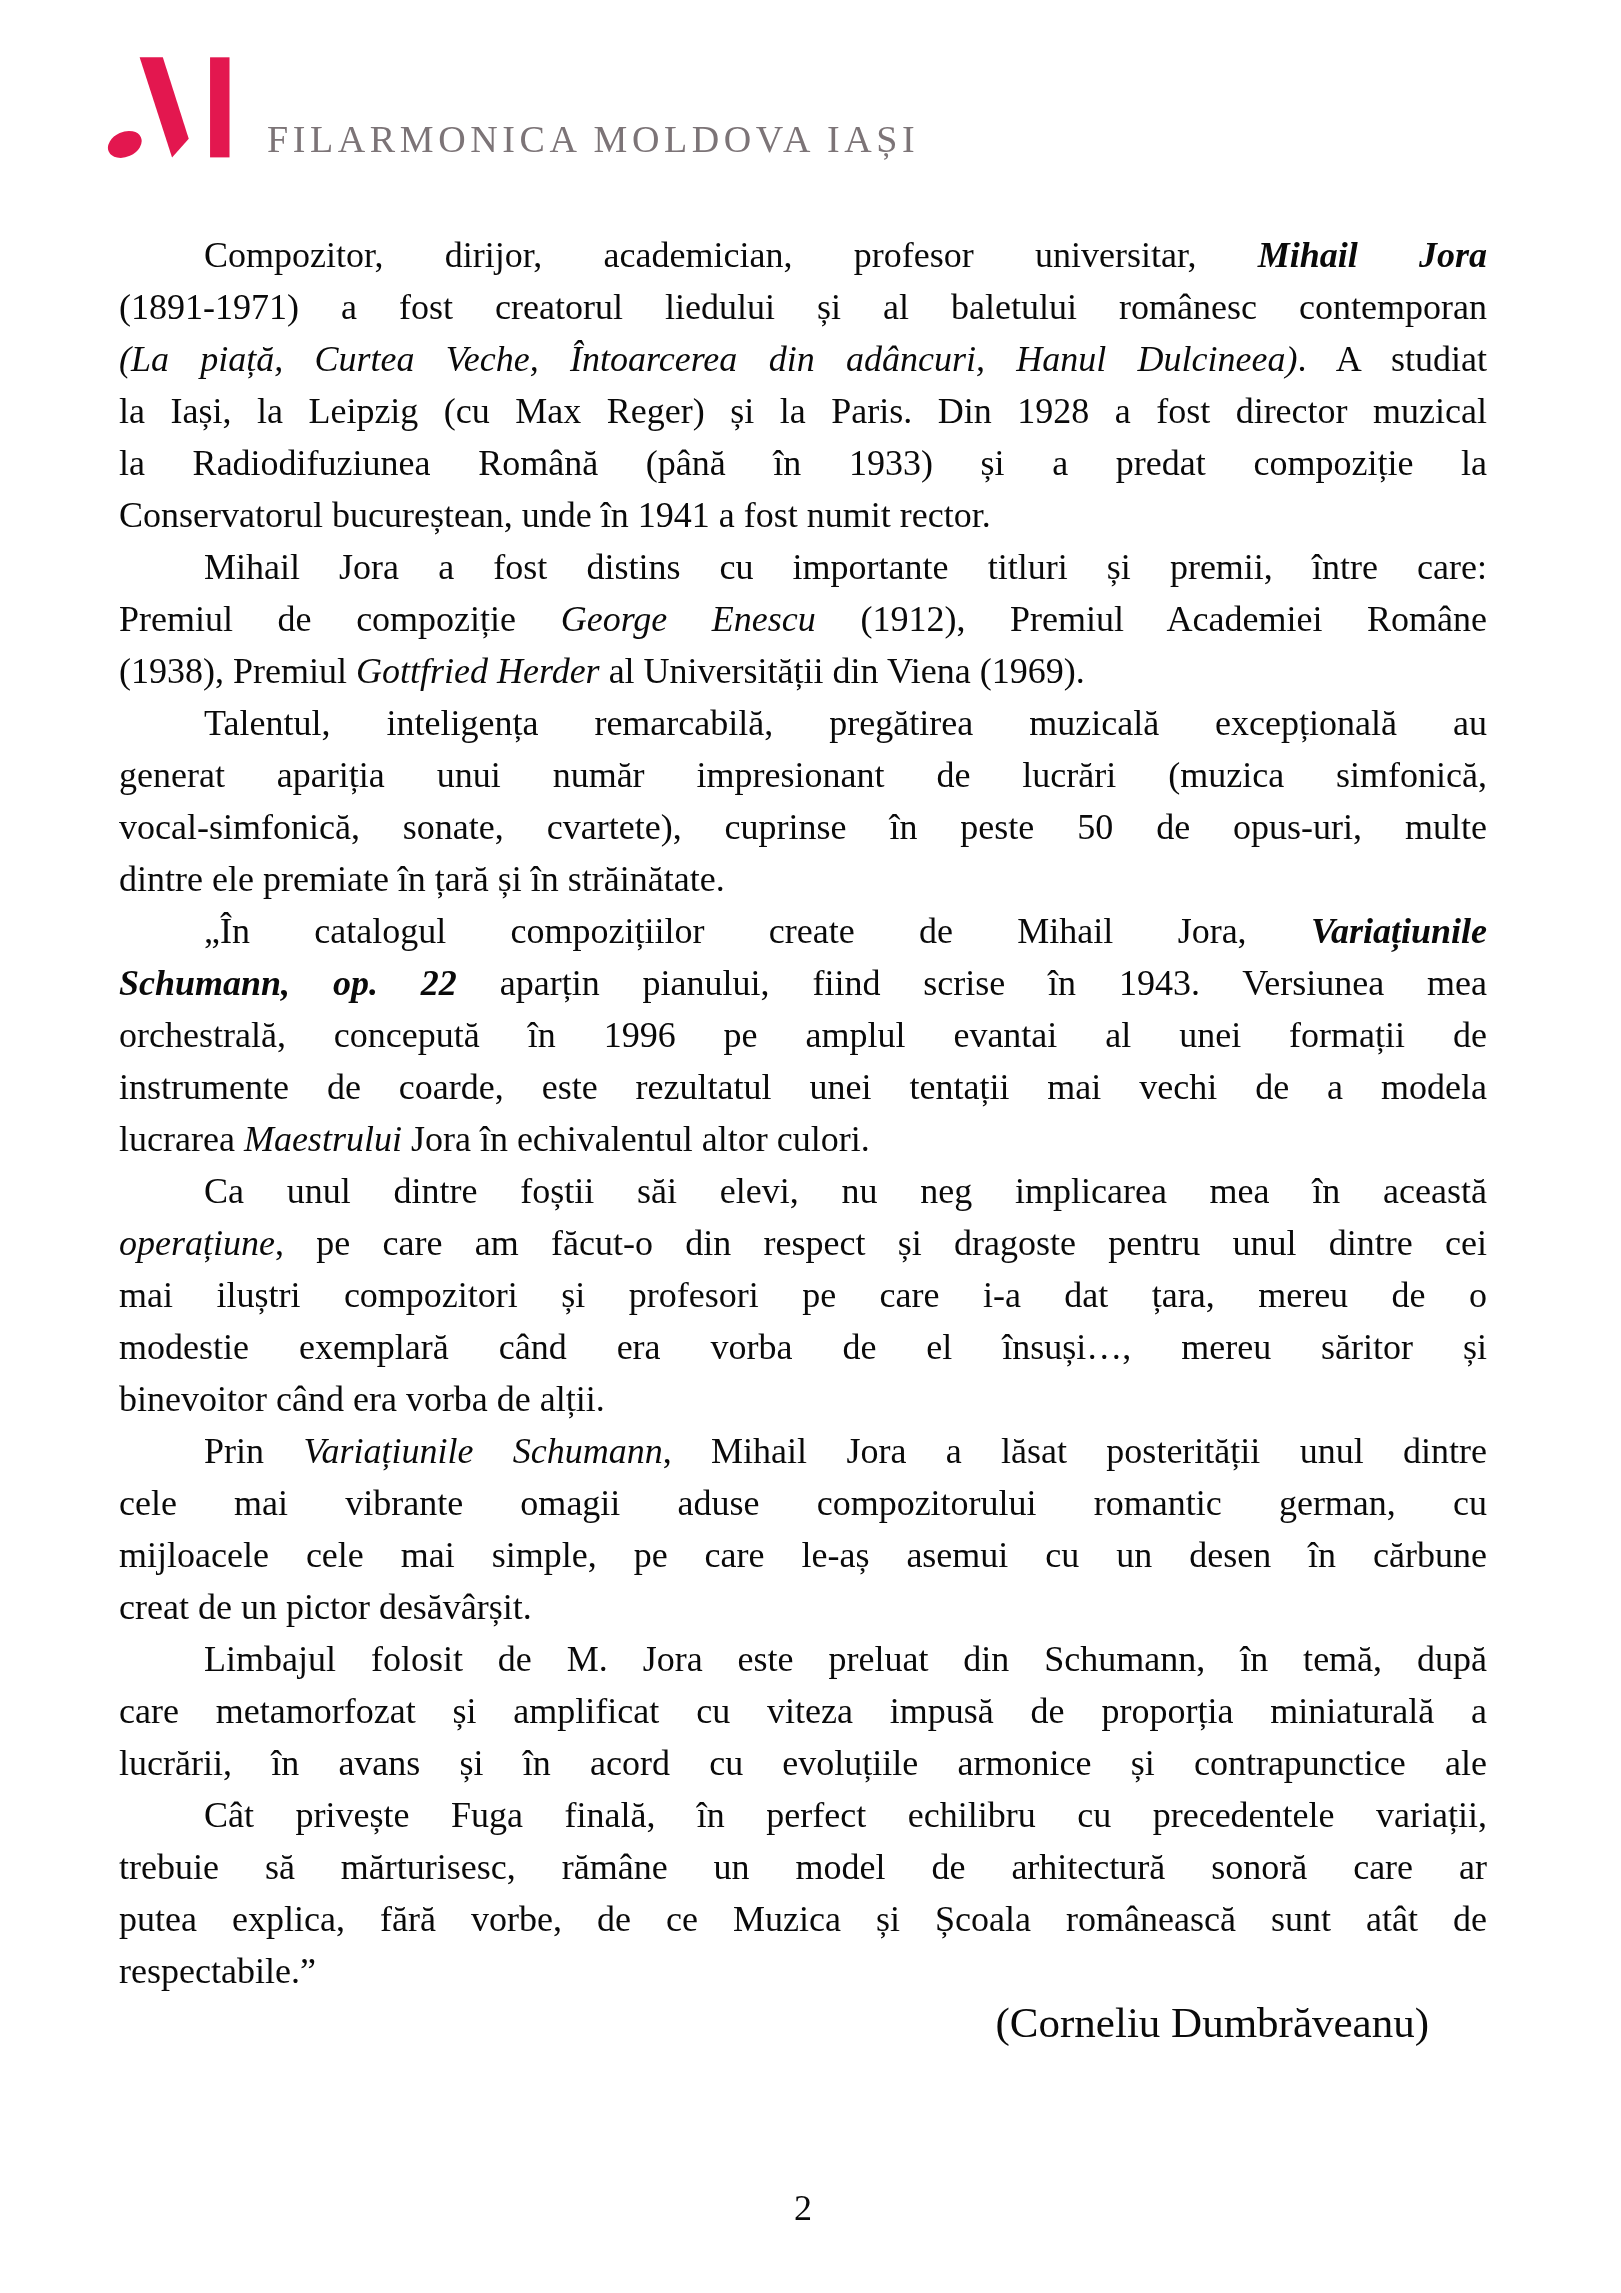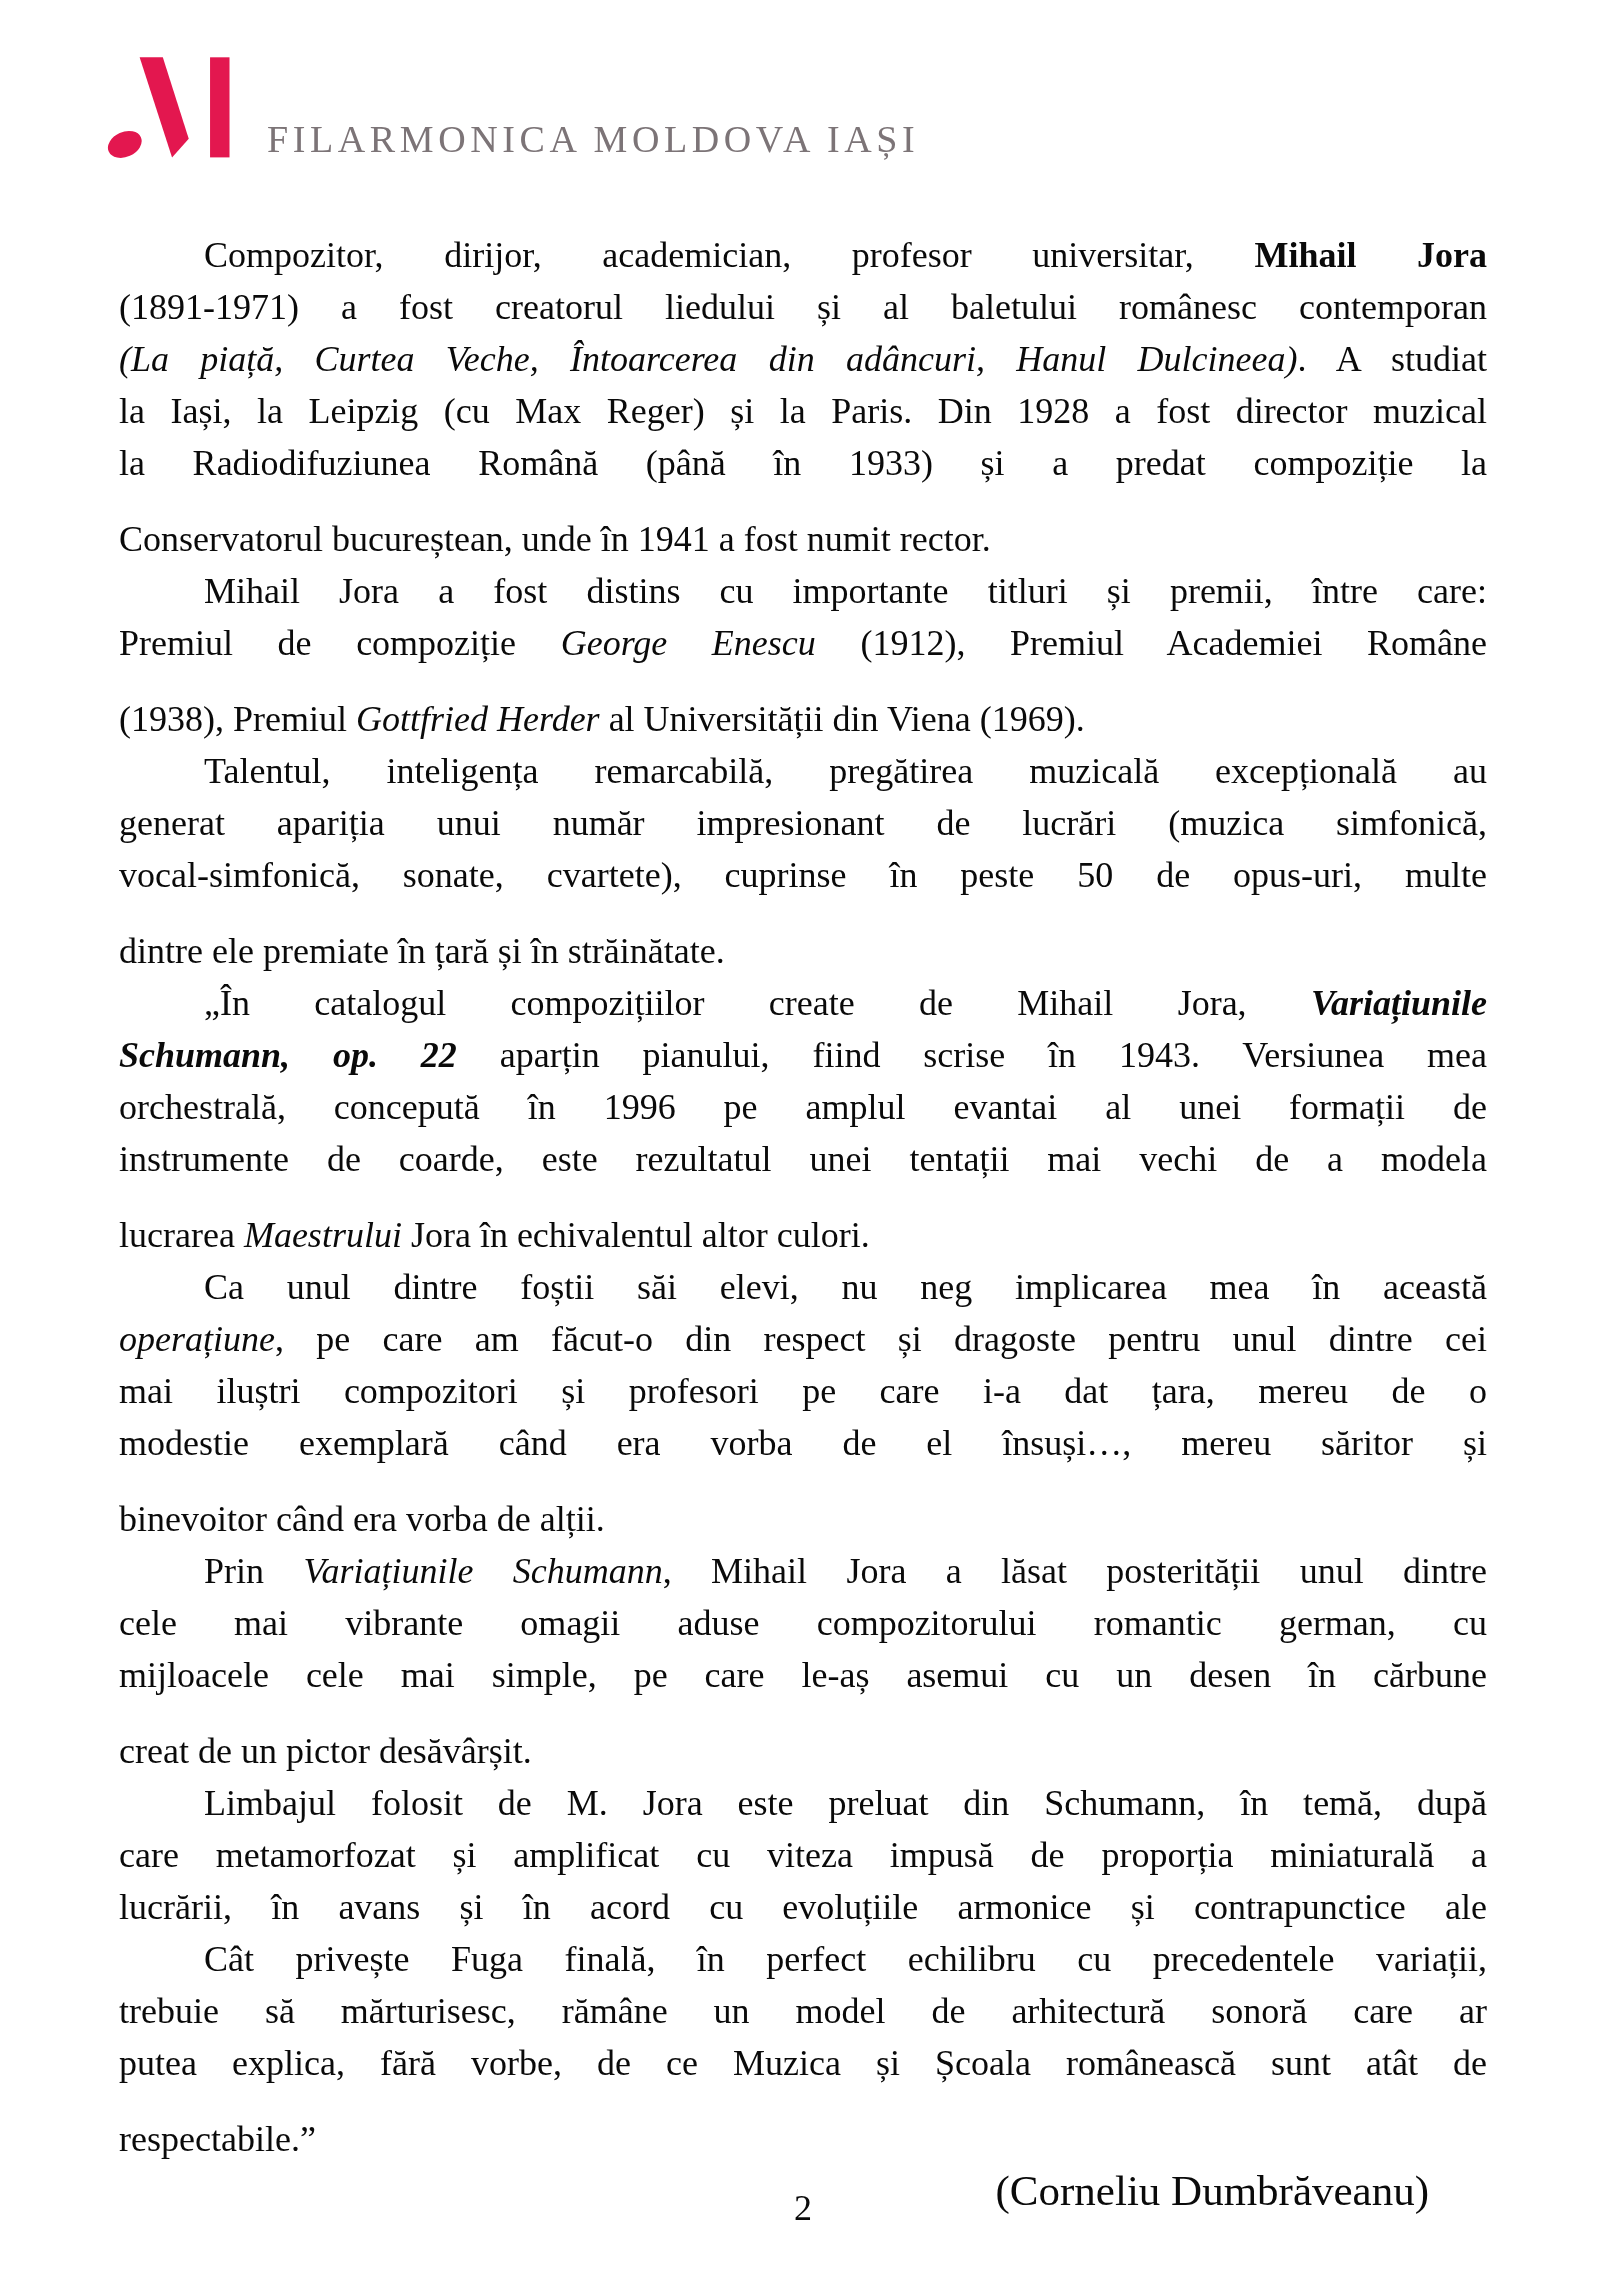--- a/index.html
+++ b/index.html
@@ -38,22 +38,22 @@
     width: 1368px;
     font-size: 36px;
     line-height: 52px;
   }
   .line {
     text-align: justify;
     text-align-last: justify;
     white-space: normal;
   }
   .line.first { text-indent: 85px; }
-  .line.plast { text-align-last: left; margin-top: 24px; }
-  .b  { font-weight: bold; }
+  .line.plast { text-align-last: left; }
+  .b  { font-weight: bold; font-style: italic; }
   .i  { font-style: italic; }
   .bi { font-weight: bold; font-style: italic; margin-top: 8px; }
   .attribution {
     text-align: right;
     padding-right: 58px;
     font-size: 43px;
     line-height: 52px;
   }
   .page-number {
     position: absolute;

